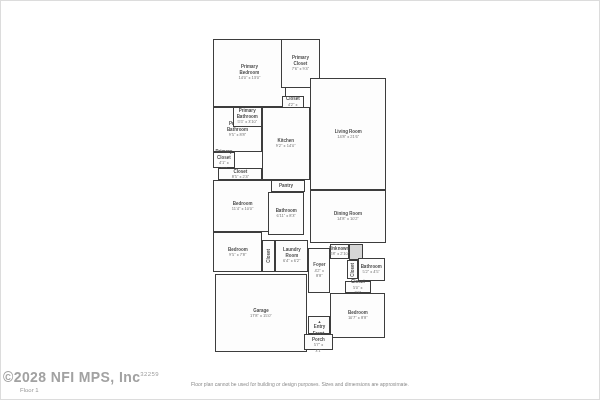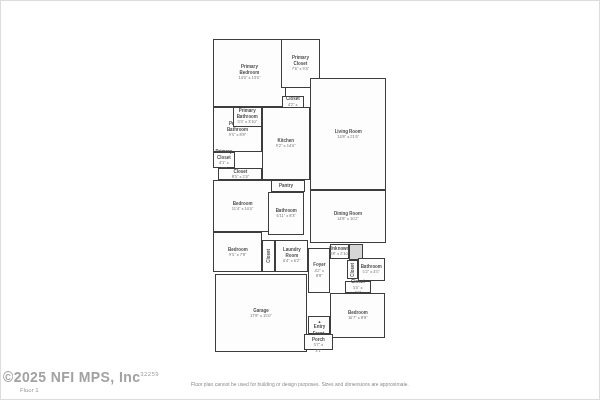--- a/index.html
+++ b/index.html
@@ -114,17 +114,17 @@
       <div class="rlabel"><span class="rname">Garage</span><span class="rdims">17'8" x 15'0"</span></div>
     </div>
     <div class="room" style="left: 308px; top: 316px; width: 22px; height: 18px;">
       <div class="rlabel"><span class="arrow">▲</span><span class="rname">Entry</span></div>
     </div>
     <div class="room" style="left: 304px; top: 334px; width: 29px; height: 16px;">
       <div class="rlabel"><span class="rname">Front Porch</span><span class="rdims">5'7" x 3'1"</span></div>
     </div>
   </div>
 
-<div class="watermark"><span>©2025 NFI MPS, Inc</span><sup>32259</sup></div>
+<div class="watermark"><span>©2028 NFI MPS, Inc</span><sup>32259</sup></div>
 
 <div class="floor-label">Floor 1</div>
 
 <div class="disclaimer">Floor plan cannot be used for building or design purposes. Sizes and dimensions are approximate.</div>
 
 </body></html>

